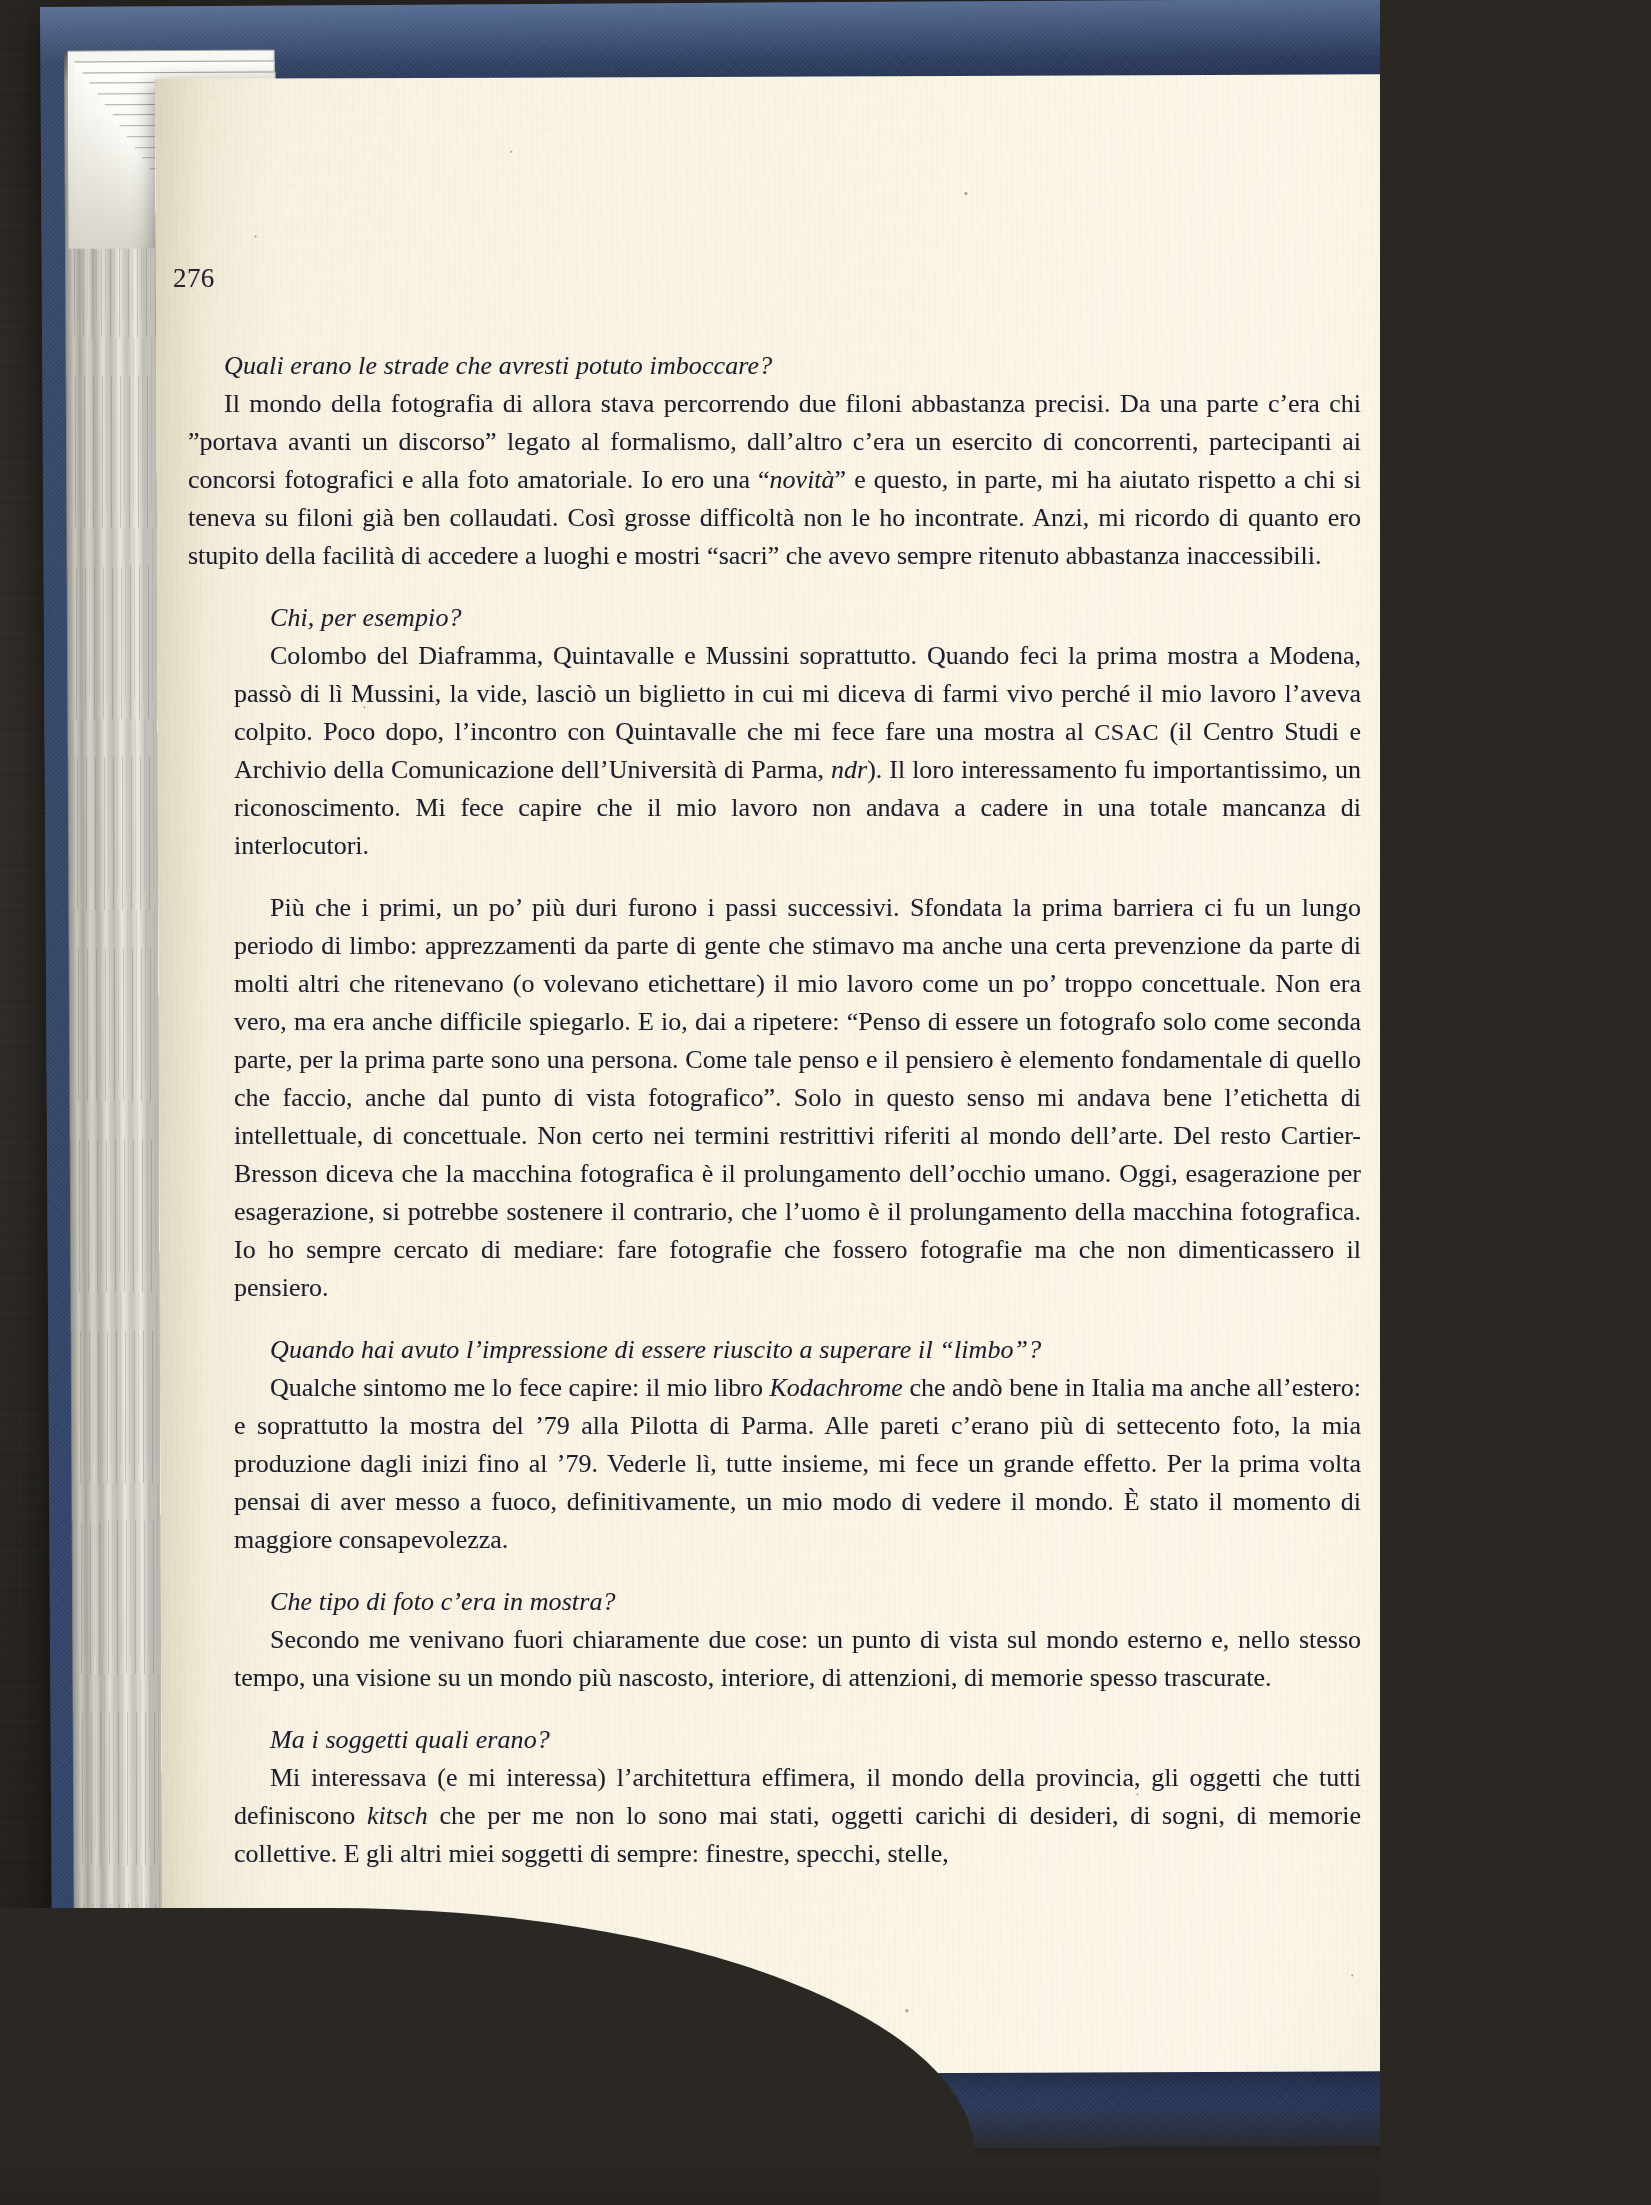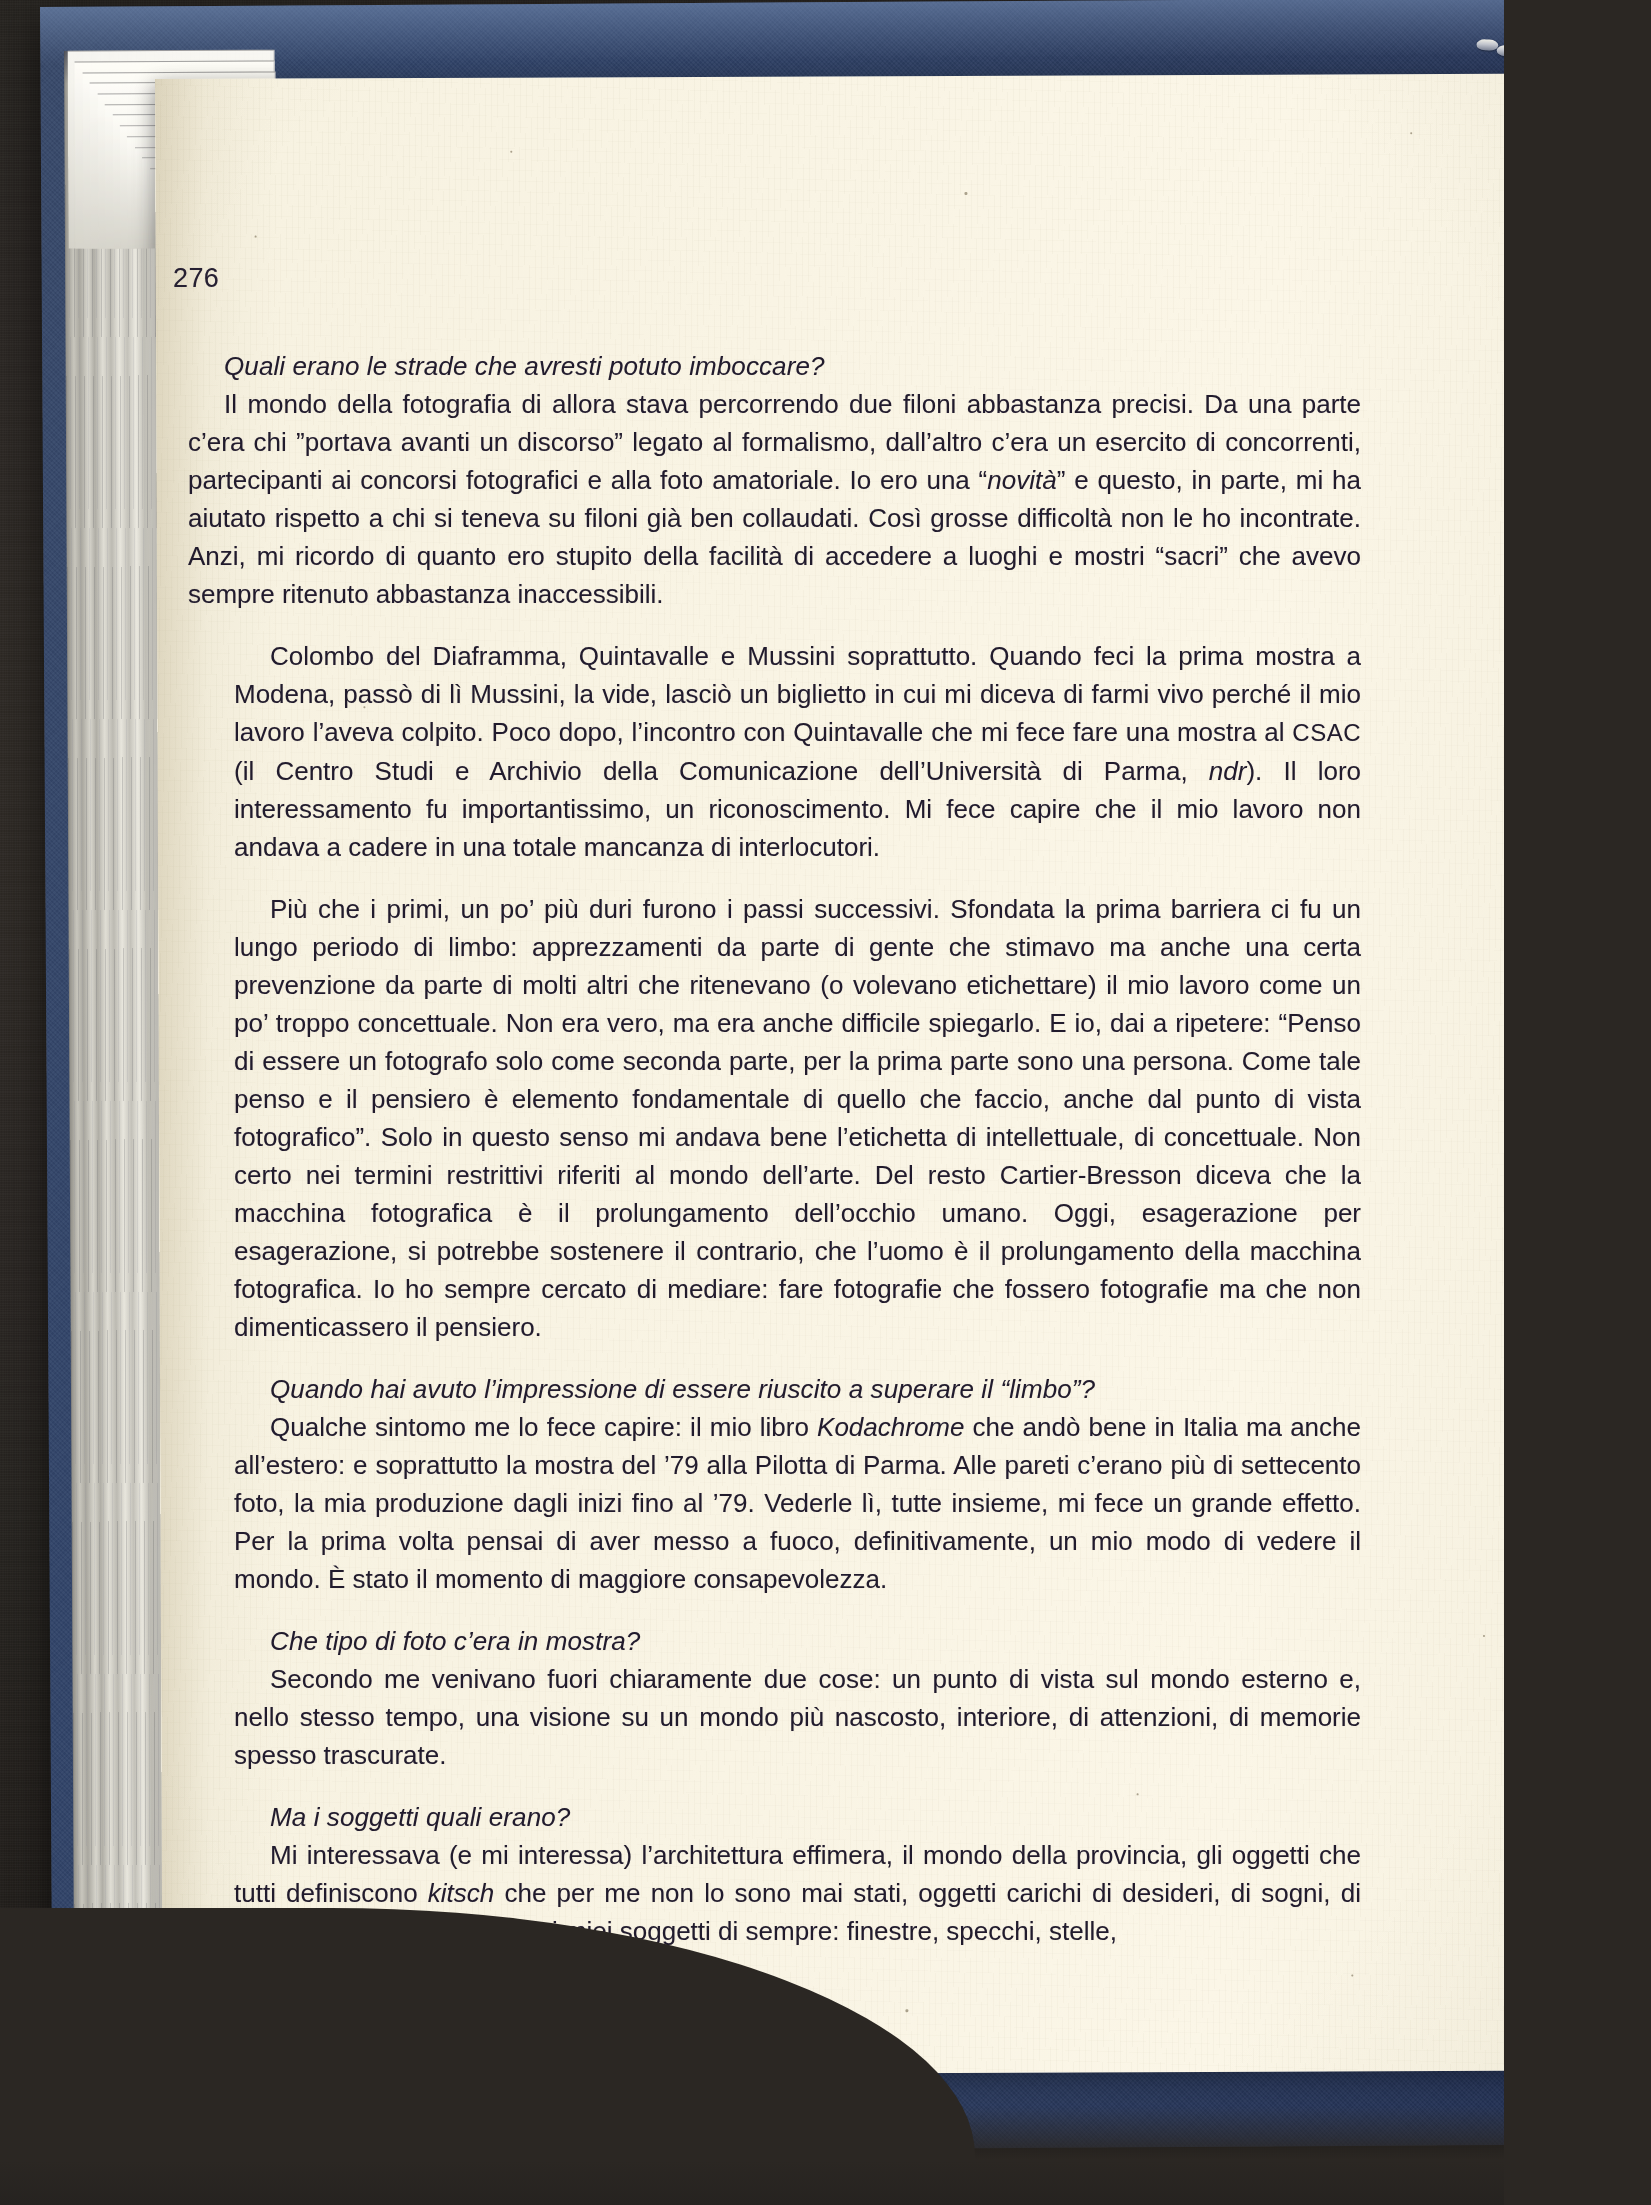--- a/index.html
+++ b/index.html
@@ -3,25 +3,26 @@
 <meta charset="utf-8">
 <style>
   html, body {
     margin: 0;
     padding: 0;
     background: #2b2723;
   }
 
   #scene {
     position: relative;
-    width: 1504px;
+    width: 1352px;
     height: 2205px;
     overflow: hidden;
     background: #2e2a26;
-    font-family: Liberation Sans, sans-serif;
+    font-family: Liberation Serif, serif;
+    padding-left: 28px;
   }
 
   
   .backdrop {
     position: absolute;
     inset: 0;
     background:
       radial-gradient(ellipse 1982px 1322px at 55% 35%, #3a352f 0%, #2b2723 55%, #211e1b 100%);
   }
   .backdrop-grain {
@@ -339,20 +340,21 @@
   </div>
 
   <div class="folio">276</div>
 
   <div class="textblock" id="textblock">
       <div class="qa">
         <p class="q">Quali erano le strade che avresti potuto imboccare?</p>
         <p class="a"><span>Il mondo della fotografia di allora stava percorrendo due filoni abbastanza precisi. Da una parte c’era chi ”portava avanti un discorso” legato al formalismo, dall’altro c’era un esercito di concorrenti, partecipanti ai concorsi fotografici e alla foto amatoriale. Io ero una “</span><i>novità</i><span>” e questo, in parte, mi ha aiutato rispetto a chi si teneva su filoni già ben collaudati. Così grosse difficoltà non le ho incontrate. Anzi, mi ricordo di quanto ero stupito della facilità di accedere a luoghi e mostri “sacri” che avevo sempre ritenuto abbastanza inaccessibili.</span></p>
       </div>
       <div class="qa">
+        <p class="q">Chi, per esempio?</p>
         <p class="a"><span>Colombo del Diaframma, Quintavalle e Mussini soprattutto. Quando feci la prima mostra a Modena, passò di lì Mussini, la vide, lasciò un biglietto in cui mi diceva di farmi vivo perché il mio lavoro l’aveva colpito. Poco dopo, l’incontro con Quintavalle che mi fece fare una mostra al </span><span class="sc">CSAC</span><span> (il Centro Studi e Archivio della Comunicazione dell’Università di Parma, </span><i>ndr</i><span>). Il loro interessamento fu importantissimo, un riconoscimento. Mi fece capire che il mio lavoro non andava a cadere in una totale mancanza di interlocutori.</span></p>
       </div>
       <div class="qa">
         <p class="a"><span>Più che i primi, un po’ più duri furono i passi successivi. Sfondata la prima barriera ci fu un lungo periodo di limbo: apprezzamenti da parte di gente che stimavo ma anche una certa prevenzione da parte di molti altri che ritenevano (o volevano etichettare) il mio lavoro come un po’ troppo concettuale. Non era vero, ma era anche difficile spiegarlo. E io, dai a ripetere: “Penso di essere un fotografo solo come seconda parte, per la prima parte sono una persona. Come tale penso e il pensiero è elemento fondamentale di quello che faccio, anche dal punto di vista fotografico”. Solo in questo senso mi andava bene l’etichetta di intellettuale, di concettuale. Non certo nei termini restrittivi riferiti al mondo dell’arte. Del resto Cartier-Bresson diceva che la macchina fotografica è il prolungamento dell’occhio umano. Oggi, esagerazione per esagerazione, si potrebbe sostenere il contrario, che l’uomo è il prolungamento della macchina fotografica. Io ho sempre cercato di mediare: fare fotografie che fossero fotografie ma che non dimenticassero il pensiero.</span></p>
       </div>
       <div class="qa">
         <p class="q">Quando hai avuto l’impressione di essere riuscito a superare il “limbo”?</p>
         <p class="a"><span>Qualche sintomo me lo fece capire: il mio libro </span><i>Kodachrome</i><span> che andò bene in Italia ma anche all’estero: e soprattutto la mostra del ’79 alla Pilotta di Parma. Alle pareti c’erano più di settecento foto, la mia produzione dagli inizi fino al ’79. Vederle lì, tutte insieme, mi fece un grande effetto. Per la prima volta pensai di aver messo a fuoco, definitivamente, un mio modo di vedere il mondo. È stato il momento di maggiore consapevolezza.</span></p>
       </div>
       <div class="qa">

